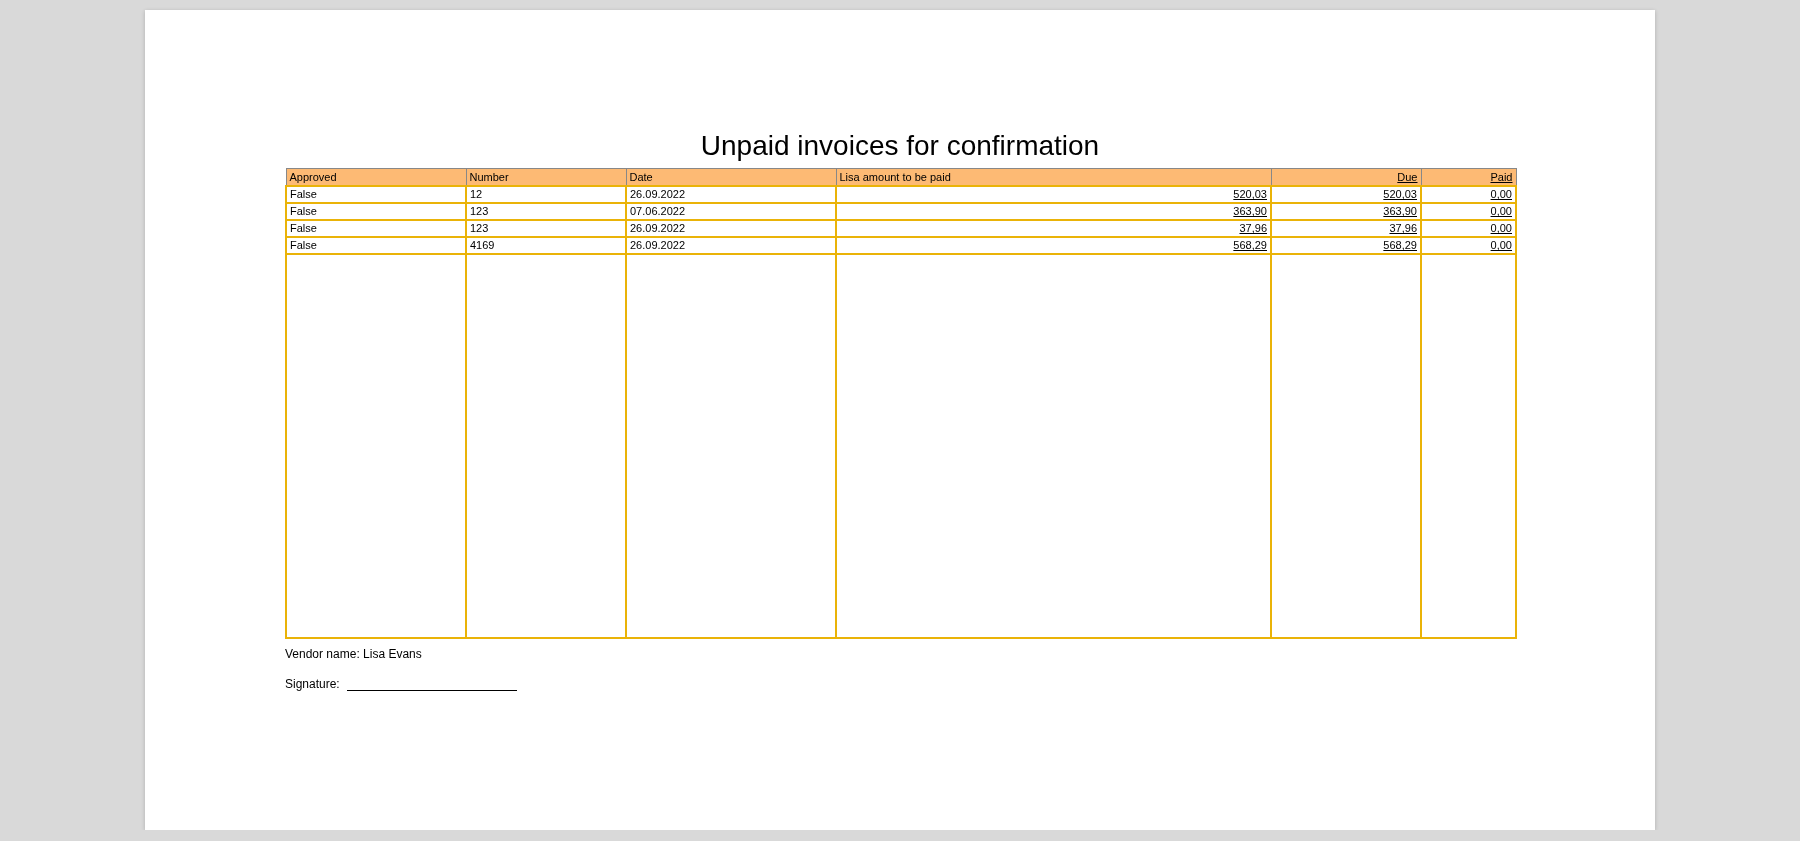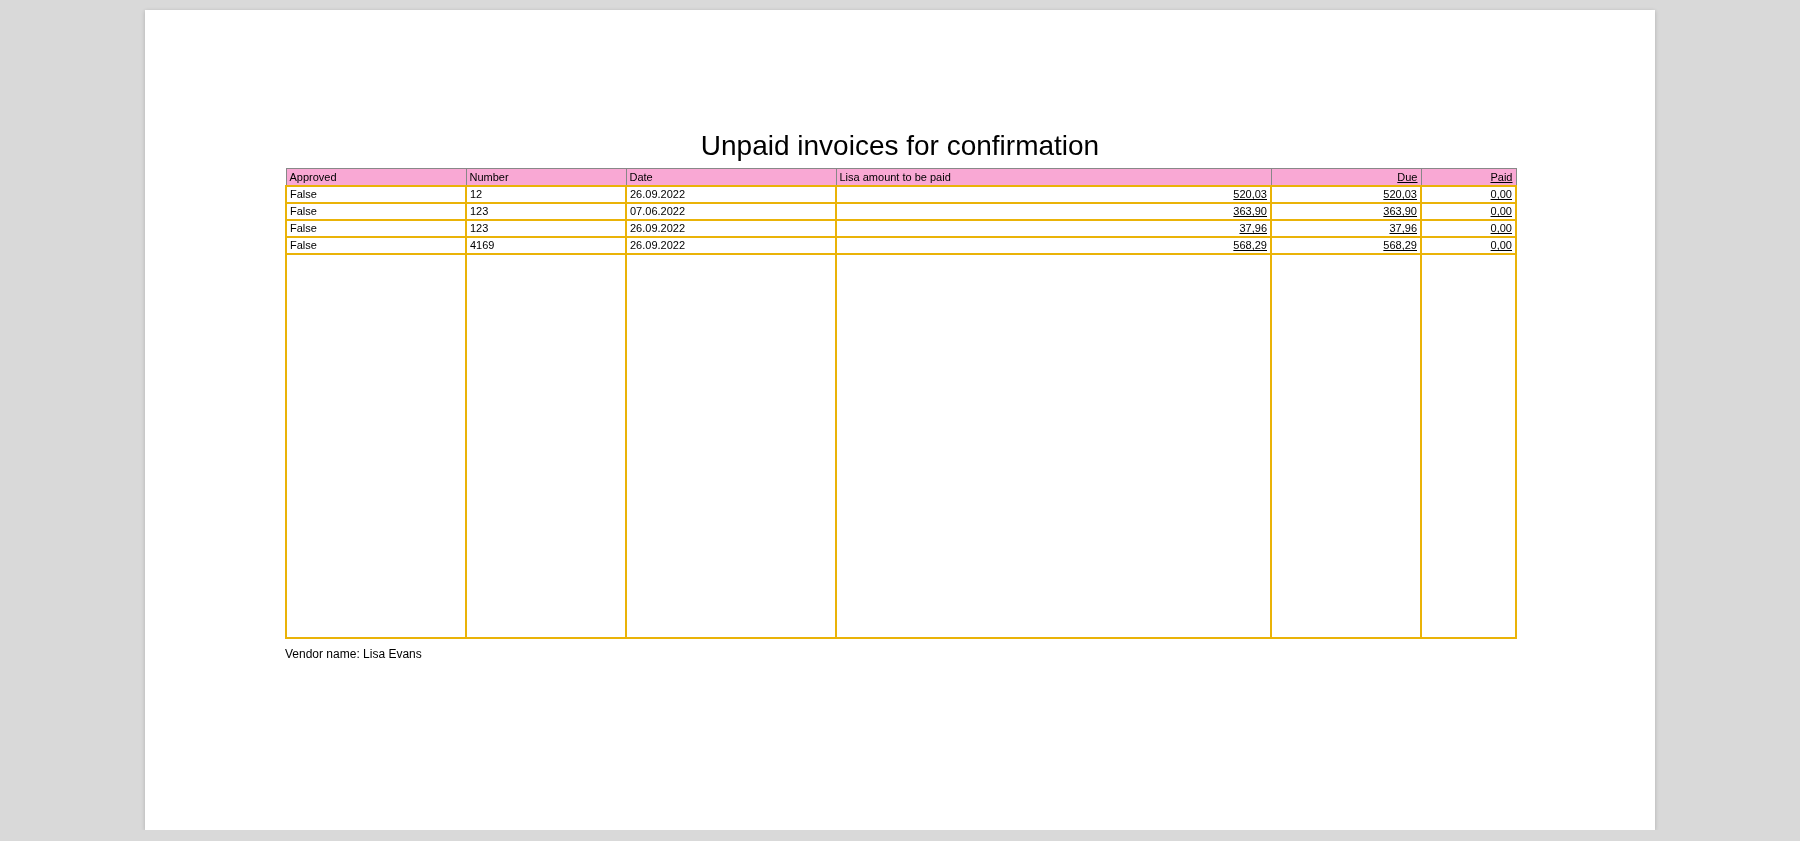--- a/index.html
+++ b/index.html
@@ -30,21 +30,21 @@
     font-size: 16px;
     margin: 0 0 2px 6px;
   }
   table.frame {
     width: 100%;
     border-collapse: collapse;
     font-size: 11px;
     table-layout: fixed;
   }
   table.frame th {
-    background: #f9a8d4;
+    background: #fdba74;
     font-weight: normal;
     text-align: left;
     border: 1px solid #888;
     padding: 1px 3px;
     height: 14px;
     line-height: 14px;
   }
   table.frame th.num-h {
     text-align: right;
     text-decoration: underline;
@@ -150,15 +150,19 @@
             <td></td>
           </tr>
         </tbody>
     </table>
 
     <div class="footer">
       <div class="vendor-line">
         <span>Vendor name:</span>
         <span>Lisa Evans</span>
       </div>
+      <div>
+        <span>Signature:</span>
+        <span class="sig-line"></span>
+      </div>
     </div>
   </div>
 </div>
 
 </body></html>

